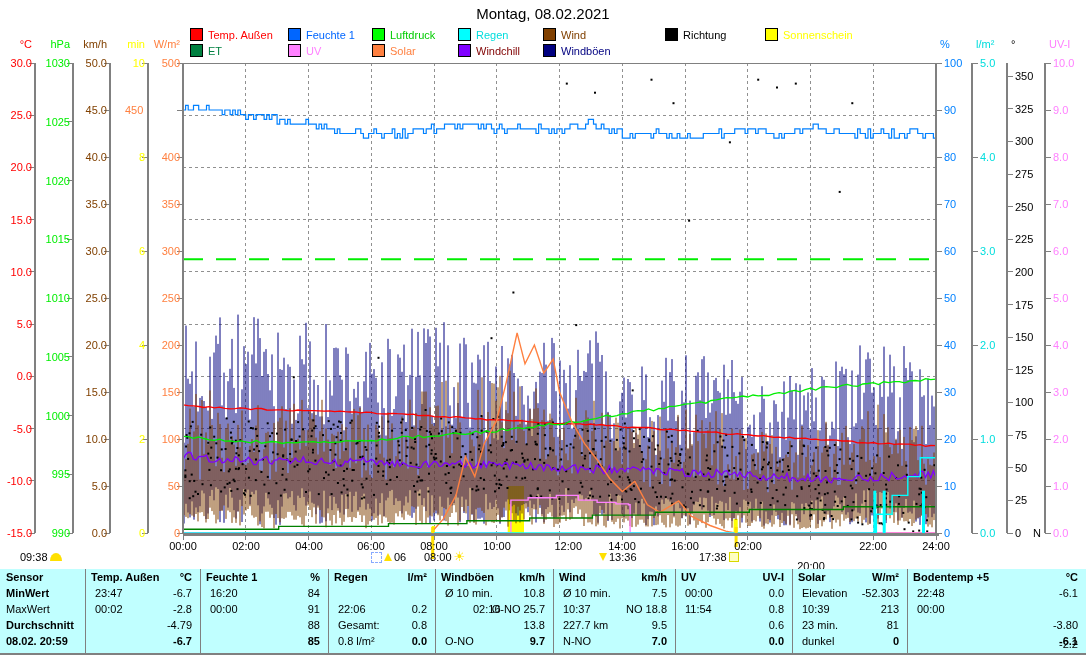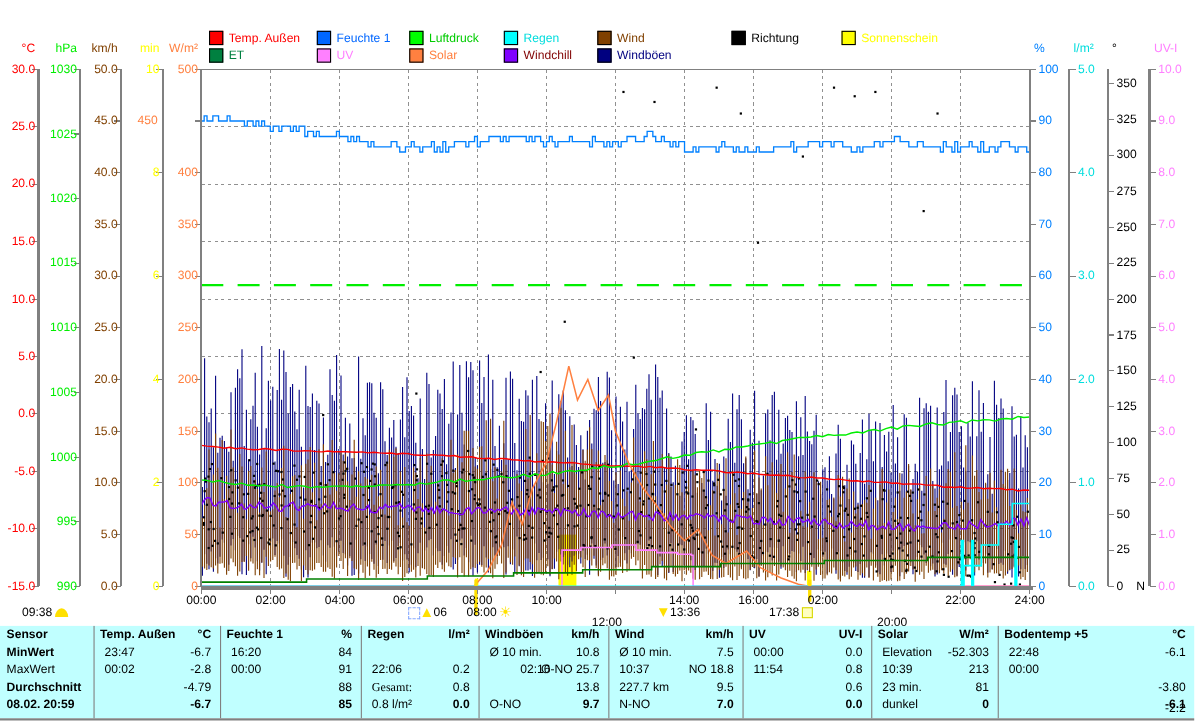--- a/index.html
+++ b/index.html
@@ -22,20 +22,21 @@
   .ic-blob{display:inline-block;width:12px;height:8px;background:#ffe000;
            border-radius:50% 50% 0 0 / 100% 100% 0 0;}
   .tablebg{position:absolute;left:0;top:569px;width:1086px;height:84px;background:#c0ffff;}
   .tbline{position:absolute;background:#808080;}
   .tc{position:absolute;font-size:11px;line-height:12px;white-space:nowrap;color:#000;}
 </style>
 </head>
 <body>
 
 <div class="stage">
+  <div class="title">Montag, 08.02.2021</div>
   <svg id="plot" width="1086" height="656">
       <g>
         <g stroke="#909090" stroke-width="1" stroke-dasharray="3 3" shape-rendering="crispEdges">
           <line x1="183" y1="115.2" x2="936" y2="115.2"></line>
           <line x1="183" y1="167.4" x2="936" y2="167.4"></line>
           <line x1="183" y1="219.7" x2="936" y2="219.7"></line>
           <line x1="183" y1="271.9" x2="936" y2="271.9"></line>
           <line x1="183" y1="324.1" x2="936" y2="324.1"></line>
           <line x1="183" y1="376.3" x2="936" y2="376.3"></line>
           <line x1="183" y1="428.6" x2="936" y2="428.6"></line>
@@ -1051,21 +1052,21 @@
       <div class="lb" style="left:1053px;top:386px;width:46px;text-align:left;color:#ff80ff;">3.0</div>
       <div class="lb" style="left:1053px;top:433px;width:46px;text-align:left;color:#ff80ff;">2.0</div>
       <div class="lb" style="left:1053px;top:480px;width:46px;text-align:left;color:#ff80ff;">1.0</div>
       <div class="lb" style="left:1053px;top:527px;width:46px;text-align:left;color:#ff80ff;">0.0</div>
       <div class="lb" style="left:161px;top:540px;width:44px;text-align:center;color:#000;">00:00</div>
       <div class="lb" style="left:224px;top:540px;width:44px;text-align:center;color:#000;">02:00</div>
       <div class="lb" style="left:287px;top:540px;width:44px;text-align:center;color:#000;">04:00</div>
       <div class="lb" style="left:349px;top:540px;width:44px;text-align:center;color:#000;">06:00</div>
       <div class="lb" style="left:412px;top:540px;width:44px;text-align:center;color:#000;">08:00</div>
       <div class="lb" style="left:475px;top:540px;width:44px;text-align:center;color:#000;">10:00</div>
-      <div class="lb" style="left:538px;top:540px;width:44px;text-align:left;color:#000;margin-top:20px;">12:00</div>
+      <div class="lb" style="left:538px;top:540px;width:44px;text-align:right;color:#000;">12:00</div>
       <div class="lb" style="left:600px;top:540px;width:44px;text-align:center;color:#000;">14:00</div>
       <div class="lb" style="left:663px;top:540px;width:44px;text-align:center;color:#000;">16:00</div>
       <div class="lb" style="left:726px;top:540px;width:44px;text-align:center;color:#000;">02:00</div>
       <div class="lb" style="left:789px;top:540px;width:44px;text-align:center;color:#000;margin-top:20px;">20:00</div>
       <div class="lb" style="left:851px;top:540px;width:44px;text-align:center;color:#000;">22:00</div>
       <div class="lb" style="left:914px;top:540px;width:44px;text-align:center;color:#000;">24:00</div>
       <div class="mk" style="left:371px;top:551px;">
         <span class="ic-moonbox"></span>
         <span class="ic-au"></span>
         <span>06</span>
@@ -1114,21 +1115,21 @@
       <div class="tc" style="left:210px;top:587px;width:72px;text-align:left;">16:20</div>
       <div class="tc" style="left:210px;top:587px;width:110px;text-align:right;">84</div>
       <div class="tc" style="left:210px;top:603px;width:72px;text-align:left;">00:00</div>
       <div class="tc" style="left:210px;top:603px;width:110px;text-align:right;">91</div>
       <div class="tc" style="left:210px;top:619px;width:110px;text-align:right;">88</div>
       <div class="tc" style="left:210px;top:635px;width:110px;text-align:right;font-weight:bold;">85</div>
       <div class="tc" style="left:334px;top:571px;width:67px;text-align:left;font-weight:bold;">Regen</div>
       <div class="tc" style="left:391px;top:571px;width:36px;text-align:right;font-weight:bold;">l/m²</div>
       <div class="tc" style="left:338px;top:603px;width:72px;text-align:left;">22:06</div>
       <div class="tc" style="left:338px;top:603px;width:89px;text-align:right;">0.2</div>
-      <div class="tc" style="left:338px;top:619px;width:72px;text-align:left;font-family:Liberation Serif, serif;">Gesamt:</div>
+      <div class="tc" style="left:338px;top:619px;width:72px;text-align:left;">Gesamt:</div>
       <div class="tc" style="left:338px;top:619px;width:89px;text-align:right;">0.8</div>
       <div class="tc" style="left:338px;top:635px;width:72px;text-align:left;">0.8 l/m²</div>
       <div class="tc" style="left:338px;top:635px;width:89px;text-align:right;font-weight:bold;">0.0</div>
       <div class="tc" style="left:441px;top:571px;width:78px;text-align:left;font-weight:bold;">Windböen</div>
       <div class="tc" style="left:509px;top:571px;width:36px;text-align:right;font-weight:bold;">km/h</div>
       <div class="tc" style="left:445px;top:587px;width:72px;text-align:left;">Ø 10 min.</div>
       <div class="tc" style="left:445px;top:587px;width:100px;text-align:right;">10.8</div>
       <div class="tc" style="left:445px;top:603px;width:72px;text-align:left;padding-left:28px;">02:16</div>
       <div class="tc" style="left:445px;top:603px;width:100px;text-align:right;">O-NO 25.7</div>
       <div class="tc" style="left:445px;top:619px;width:100px;text-align:right;">13.8</div>

